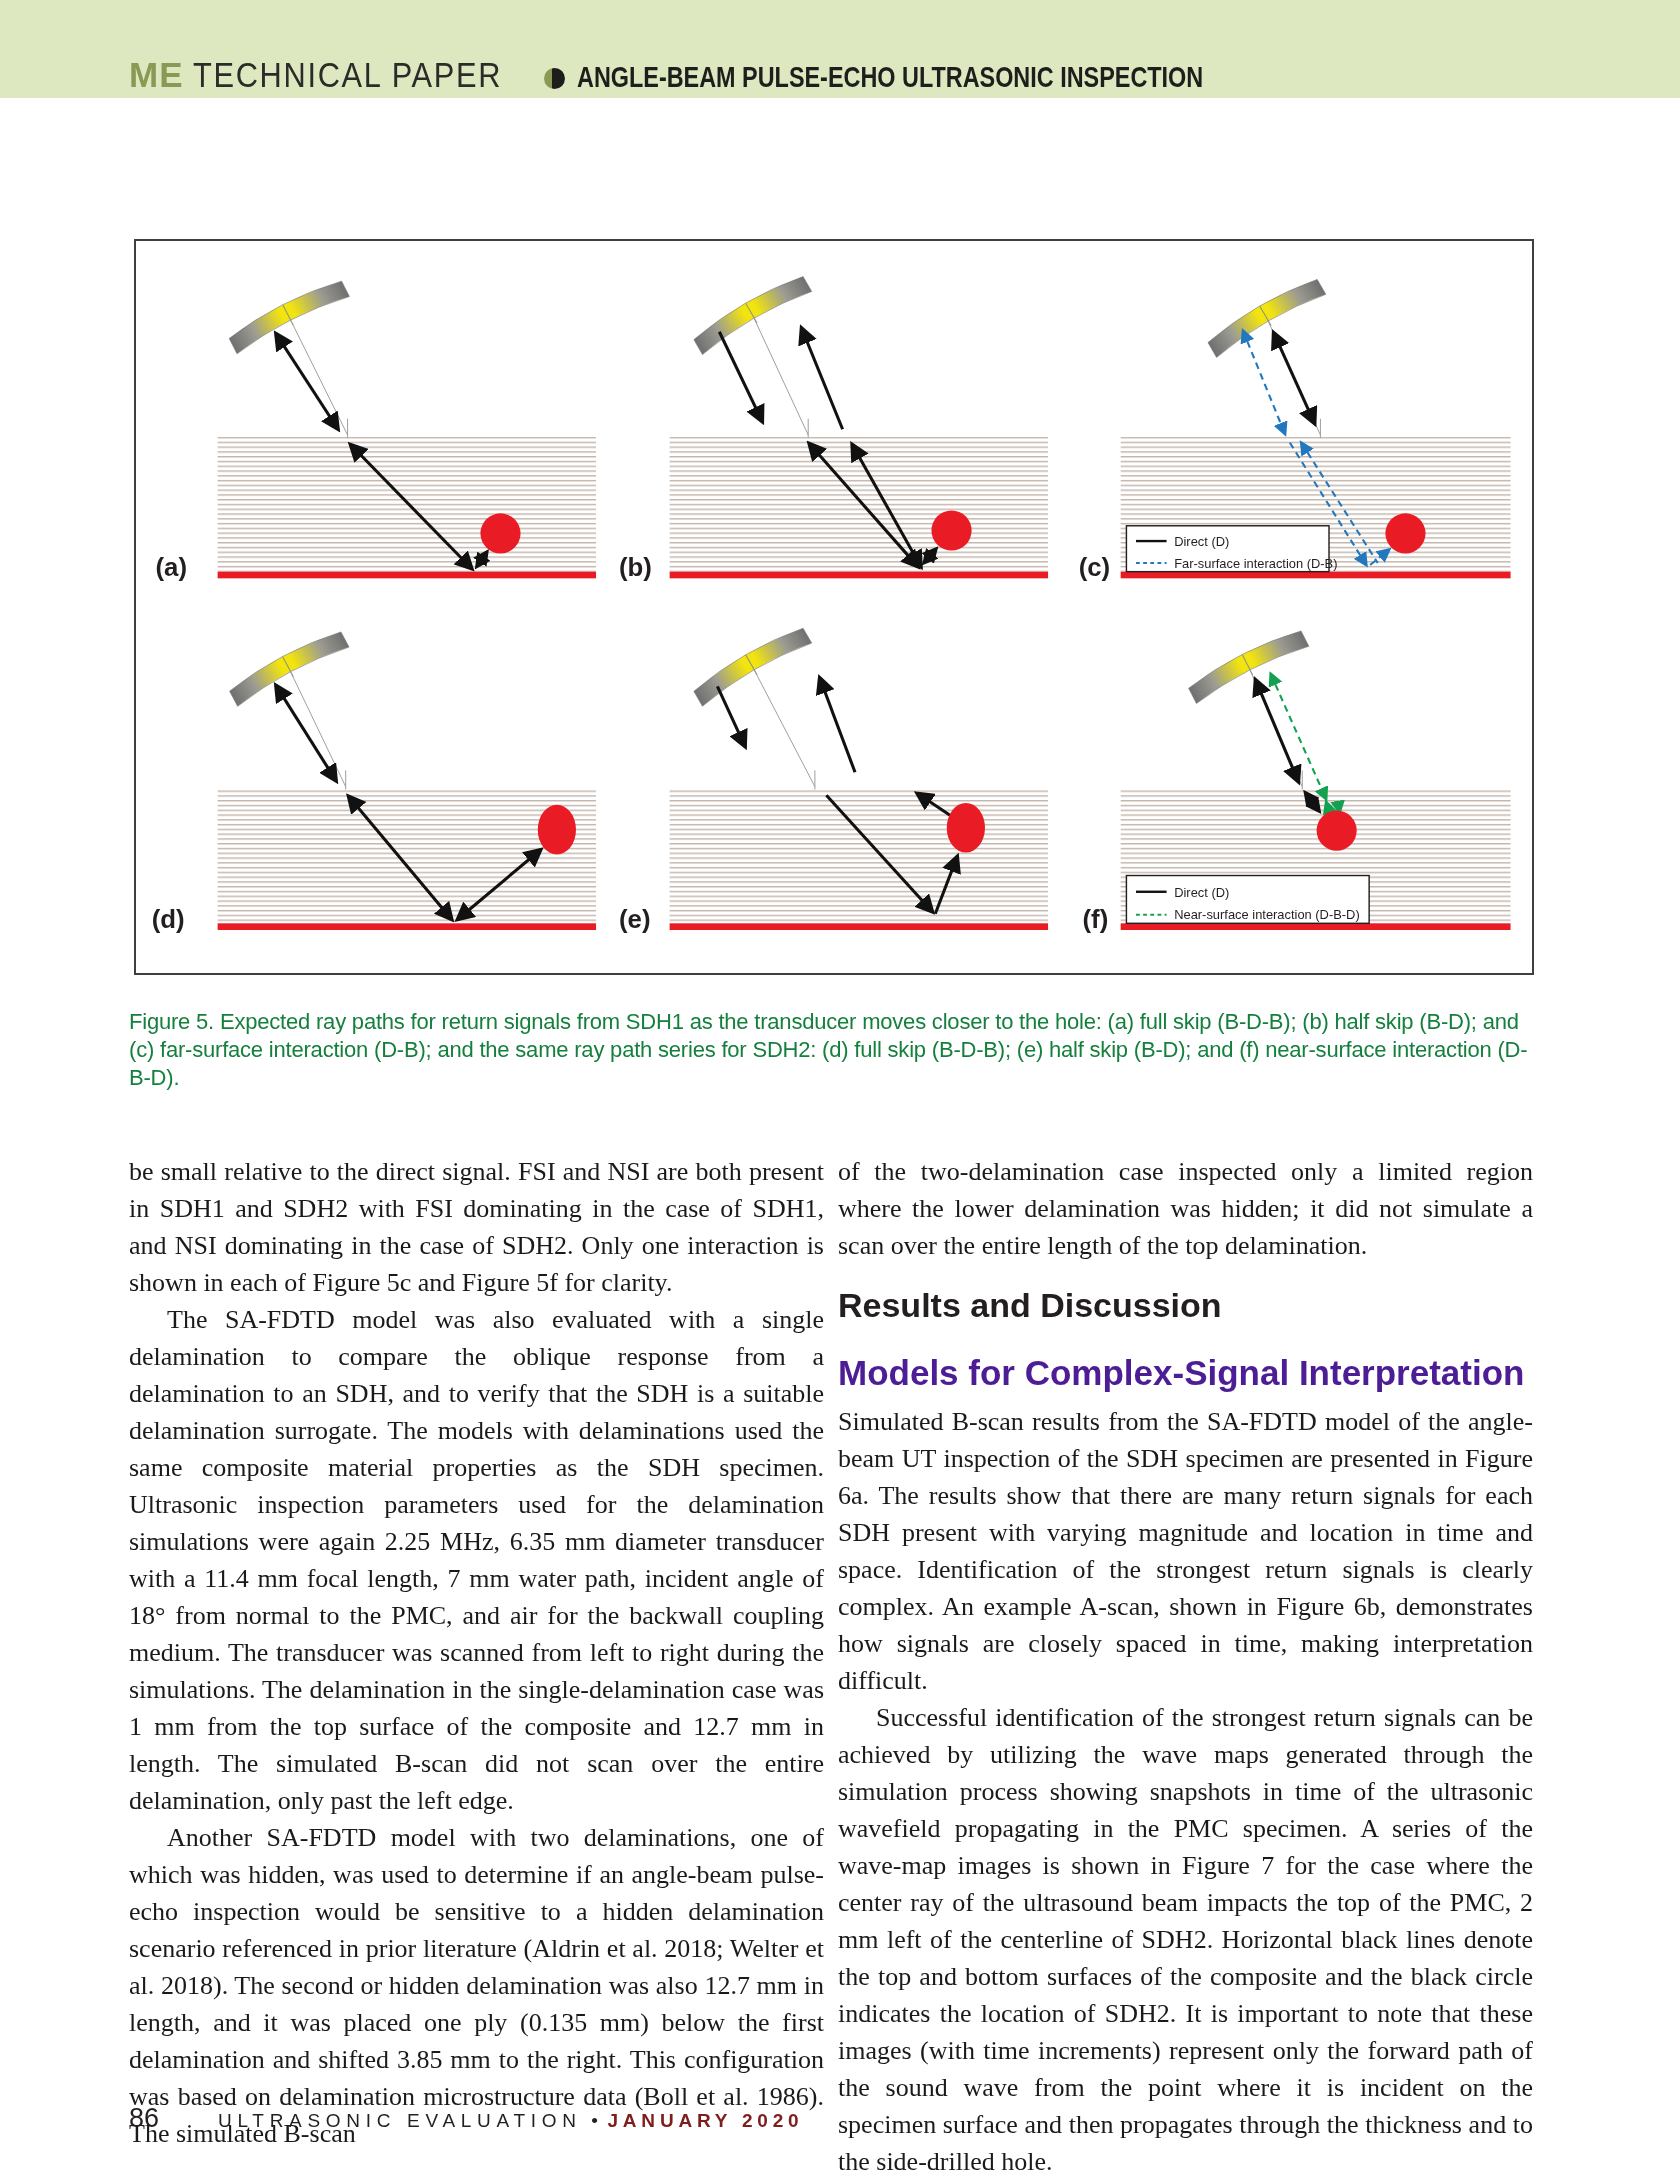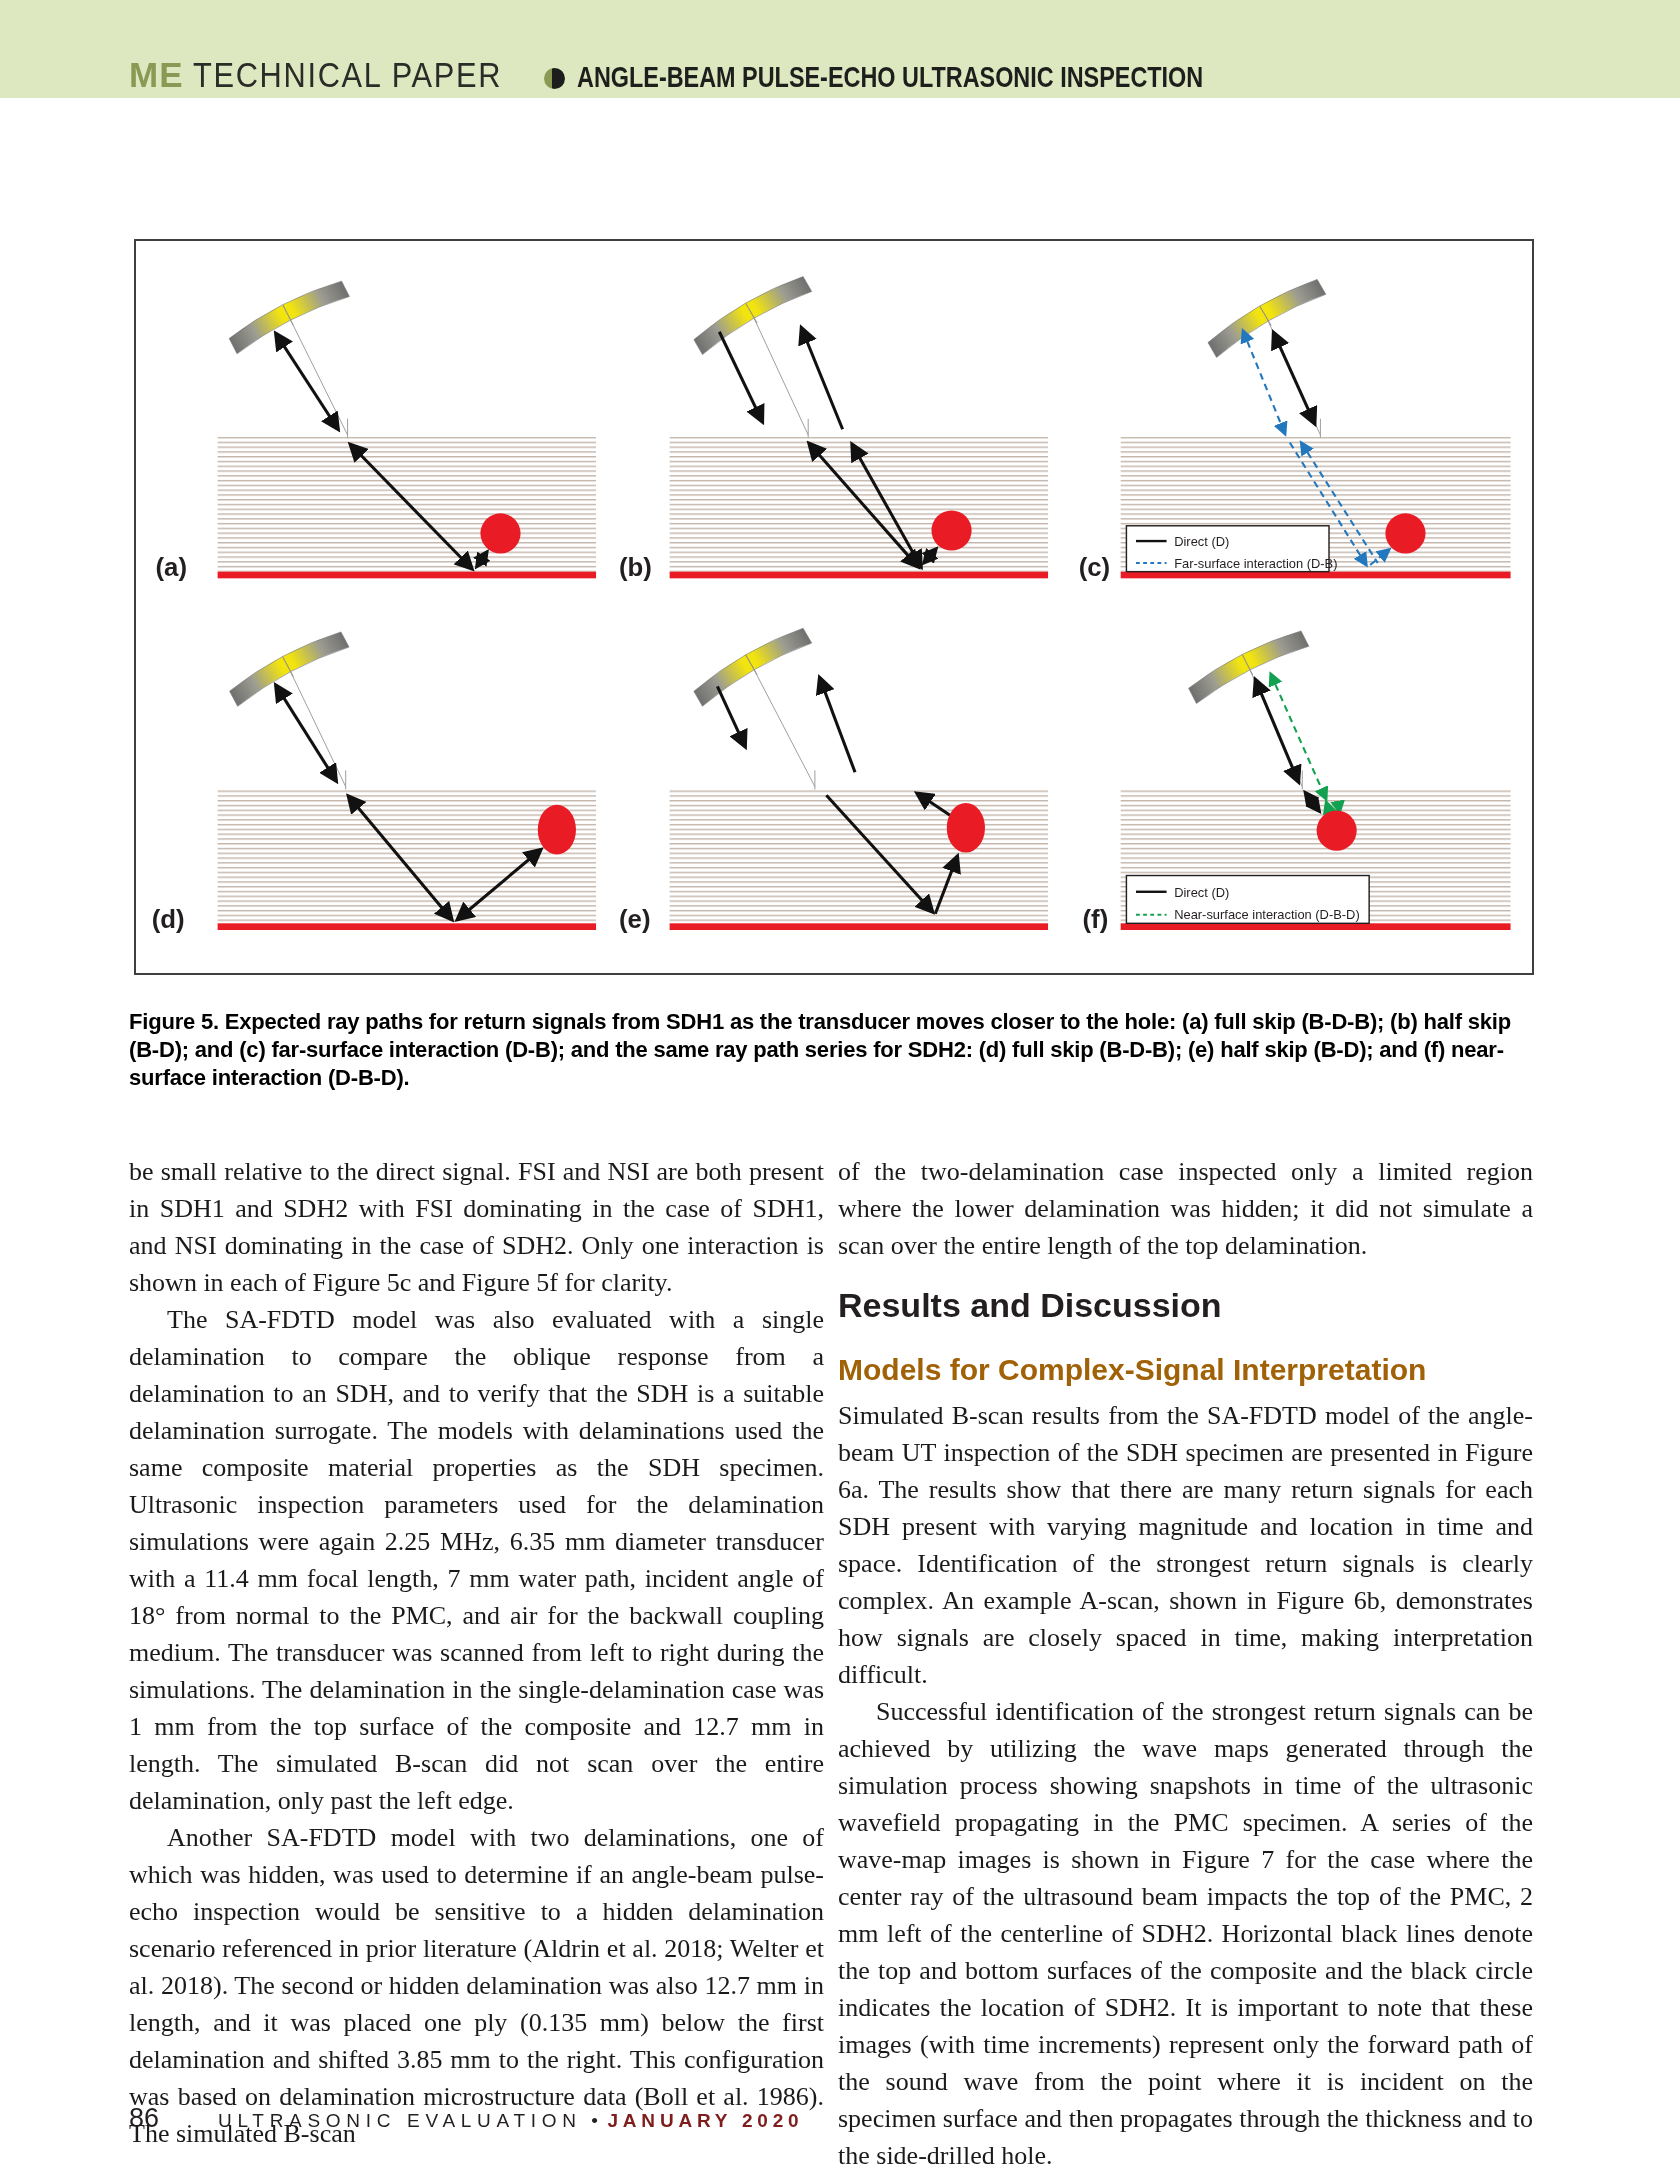--- a/index.html
+++ b/index.html
@@ -18,33 +18,33 @@
         transform:scaleX(.78);transform-origin:left bottom;white-space:nowrap;}
 
   
   #figbox{position:absolute;left:134px;top:239px;width:1396px;height:732px;
         border:2.9px solid #3f3f3f;background:#fff;}
   #figbox svg{display:block;}
   .panel-label{font-family:"Liberation Sans",sans-serif;font-weight:700;font-size:27px;fill:#231f20;}
   .legend-text{font-family:"Liberation Sans",sans-serif;font-size:13.5px;fill:#231f20;}
 
   #caption{position:absolute;left:129px;top:986px;width:1403px;
-        font-weight:700;font-size:22px;line-height:28px;letter-spacing:-0.2px;color:#000000;}
+        font-weight:400;font-size:22px;line-height:28px;letter-spacing:-0.2px;color:#15803d;}
 
   
   .col{position:absolute;top:1153px;width:695px;font-family:"Liberation Serif",serif;
        font-size:26px;line-height:37px;text-align:justify;color:#1a1a1a;}
   #col-left{left:129px;}
   #col-right{left:838px;}
   .col p{margin:0;}
   .col p.indent{text-indent:38px;}
   .h1{font-family:"Liberation Sans",sans-serif;font-weight:700;font-size:34px;
       margin:23px 0 29px 0;line-height:1.1;color:#231f20;text-align:left;}
-  .h2{font-family:"Liberation Sans",sans-serif;font-weight:700;font-size:30px;
-      margin:0 0 9.6px 0;line-height:1.15;color:#a16207;text-align:left;}
+  .h2{font-family:"Liberation Sans",sans-serif;font-weight:700;font-size:35px;
+      margin:0 0 9.6px 0;line-height:1.15;color:#4c1d95;text-align:left;}
 
   
   #footer{position:absolute;left:129px;top:2103px;display:flex;align-items:baseline;text-align:right;}
   #footer .pagenum{font-size:27px;color:#231f20;}
   #footer .journal{font-size:19px;letter-spacing:5.7px;margin-left:59px;color:#231f20;}
   #footer .sep{font-size:19px;margin:0 9.6px;color:#231f20;}
   #footer .issue{font-size:19px;font-weight:700;letter-spacing:4.8px;color:#7f1d1d;}
 </style>
 </head>
 <body>

